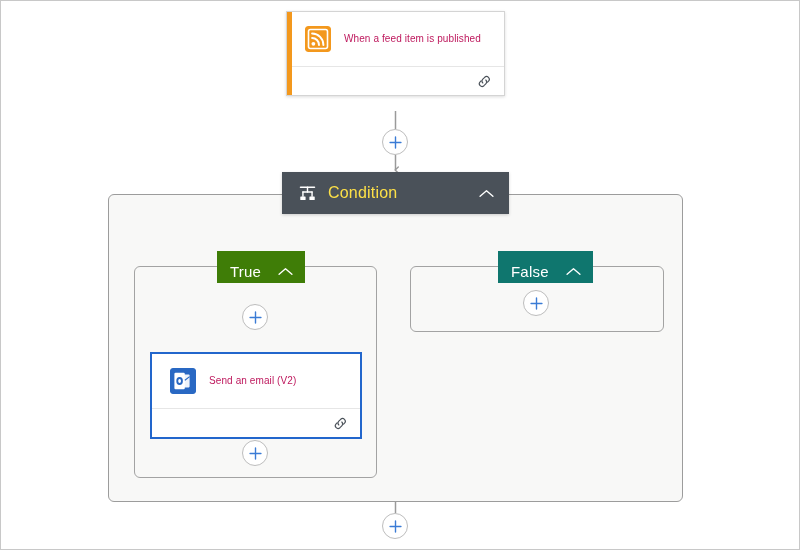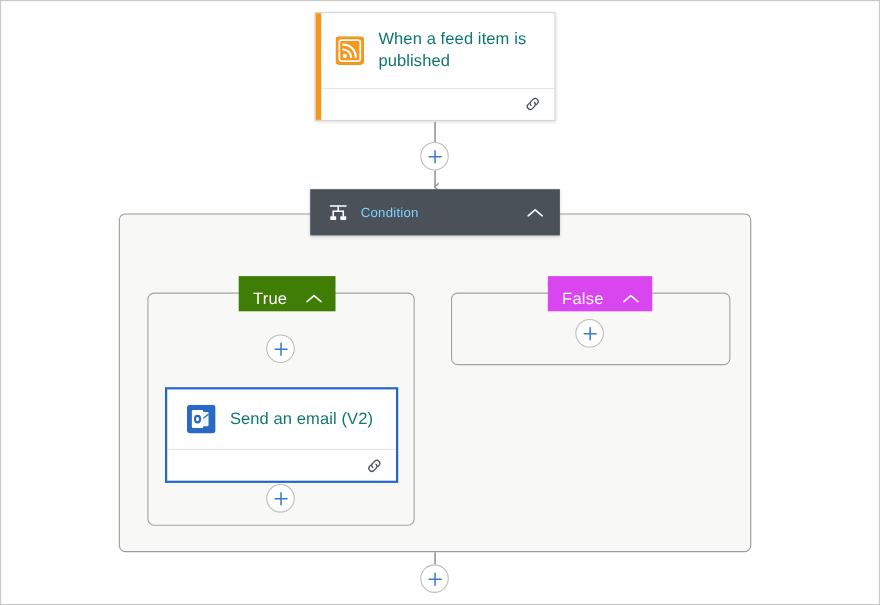--- a/index.html
+++ b/index.html
@@ -52,22 +52,22 @@
     background: #f3981d;
   }
   .card-head {
     display: flex;
     align-items: center;
     padding: 14px 12px 14px 18px;
     min-height: 44px;
     box-sizing: border-box;
   }
   .card-title {
-    font-size: 15px;
-    color: #0f766e;
+    font-size: 10px;
+    color: #be185d;
     line-height: 1.33;
     letter-spacing: .1px;
   }
   .card-foot {
     border-top: 1px solid #e6e6e6;
     height: 28px;
     display: flex;
     align-items: center;
     justify-content: flex-end;
     padding-right: 12px;
@@ -86,22 +86,22 @@
     background: #4a5159;
     height: 42px;
     display: flex;
     align-items: center;
     padding: 0 14px 0 16px;
     box-sizing: border-box;
     box-shadow: 0 1px 3px rgba(0,0,0,.18);
   }
   .cond-icon { margin-right: 11px; display: block; }
   .cond-label {
-    color: #7dd3fc;
-    font-size: 12px;
+    color: #fde047;
+    font-size: 16px;
     letter-spacing: .2px;
     flex: 1 1 auto;
   }
 
   
   .branch-badge {
     height: 32px;
     display: inline-flex;
     align-items: center;
     padding: 8px 11px 0 13px;
@@ -229,21 +229,21 @@
   <div class="node" style="left:216px; top:250px;">
     <div class="branch-badge" style="background:#3f7d07;">
       <span>True</span>
       <svg class="chev" width="17" height="11" viewBox="0 0 18 12">
         <path d="M2,9 L9,3 L16,9" fill="none" stroke="#ffffff" stroke-width="1.5" stroke-linecap="round" stroke-linejoin="round"></path>
       </svg>
     </div>
   </div>
 
   <div class="node" style="left:497px; top:250px;">
-    <div class="branch-badge" style="background:#d946ef;">
+    <div class="branch-badge" style="background:#0f766e;">
       <span>False</span>
       <svg class="chev" width="17" height="11" viewBox="0 0 18 12">
         <path d="M2,9 L9,3 L16,9" fill="none" stroke="#ffffff" stroke-width="1.5" stroke-linecap="round" stroke-linejoin="round"></path>
       </svg>
     </div>
   </div>
 
   <div class="plus" style="left:241px; top:303px;">
     <svg width="15" height="15" viewBox="0 0 16 16">
       <path d="M8,2.2 V13.8 M2.2,8 H13.8" stroke="#3a7bd5" stroke-width="1.5" stroke-linecap="round"></path>

